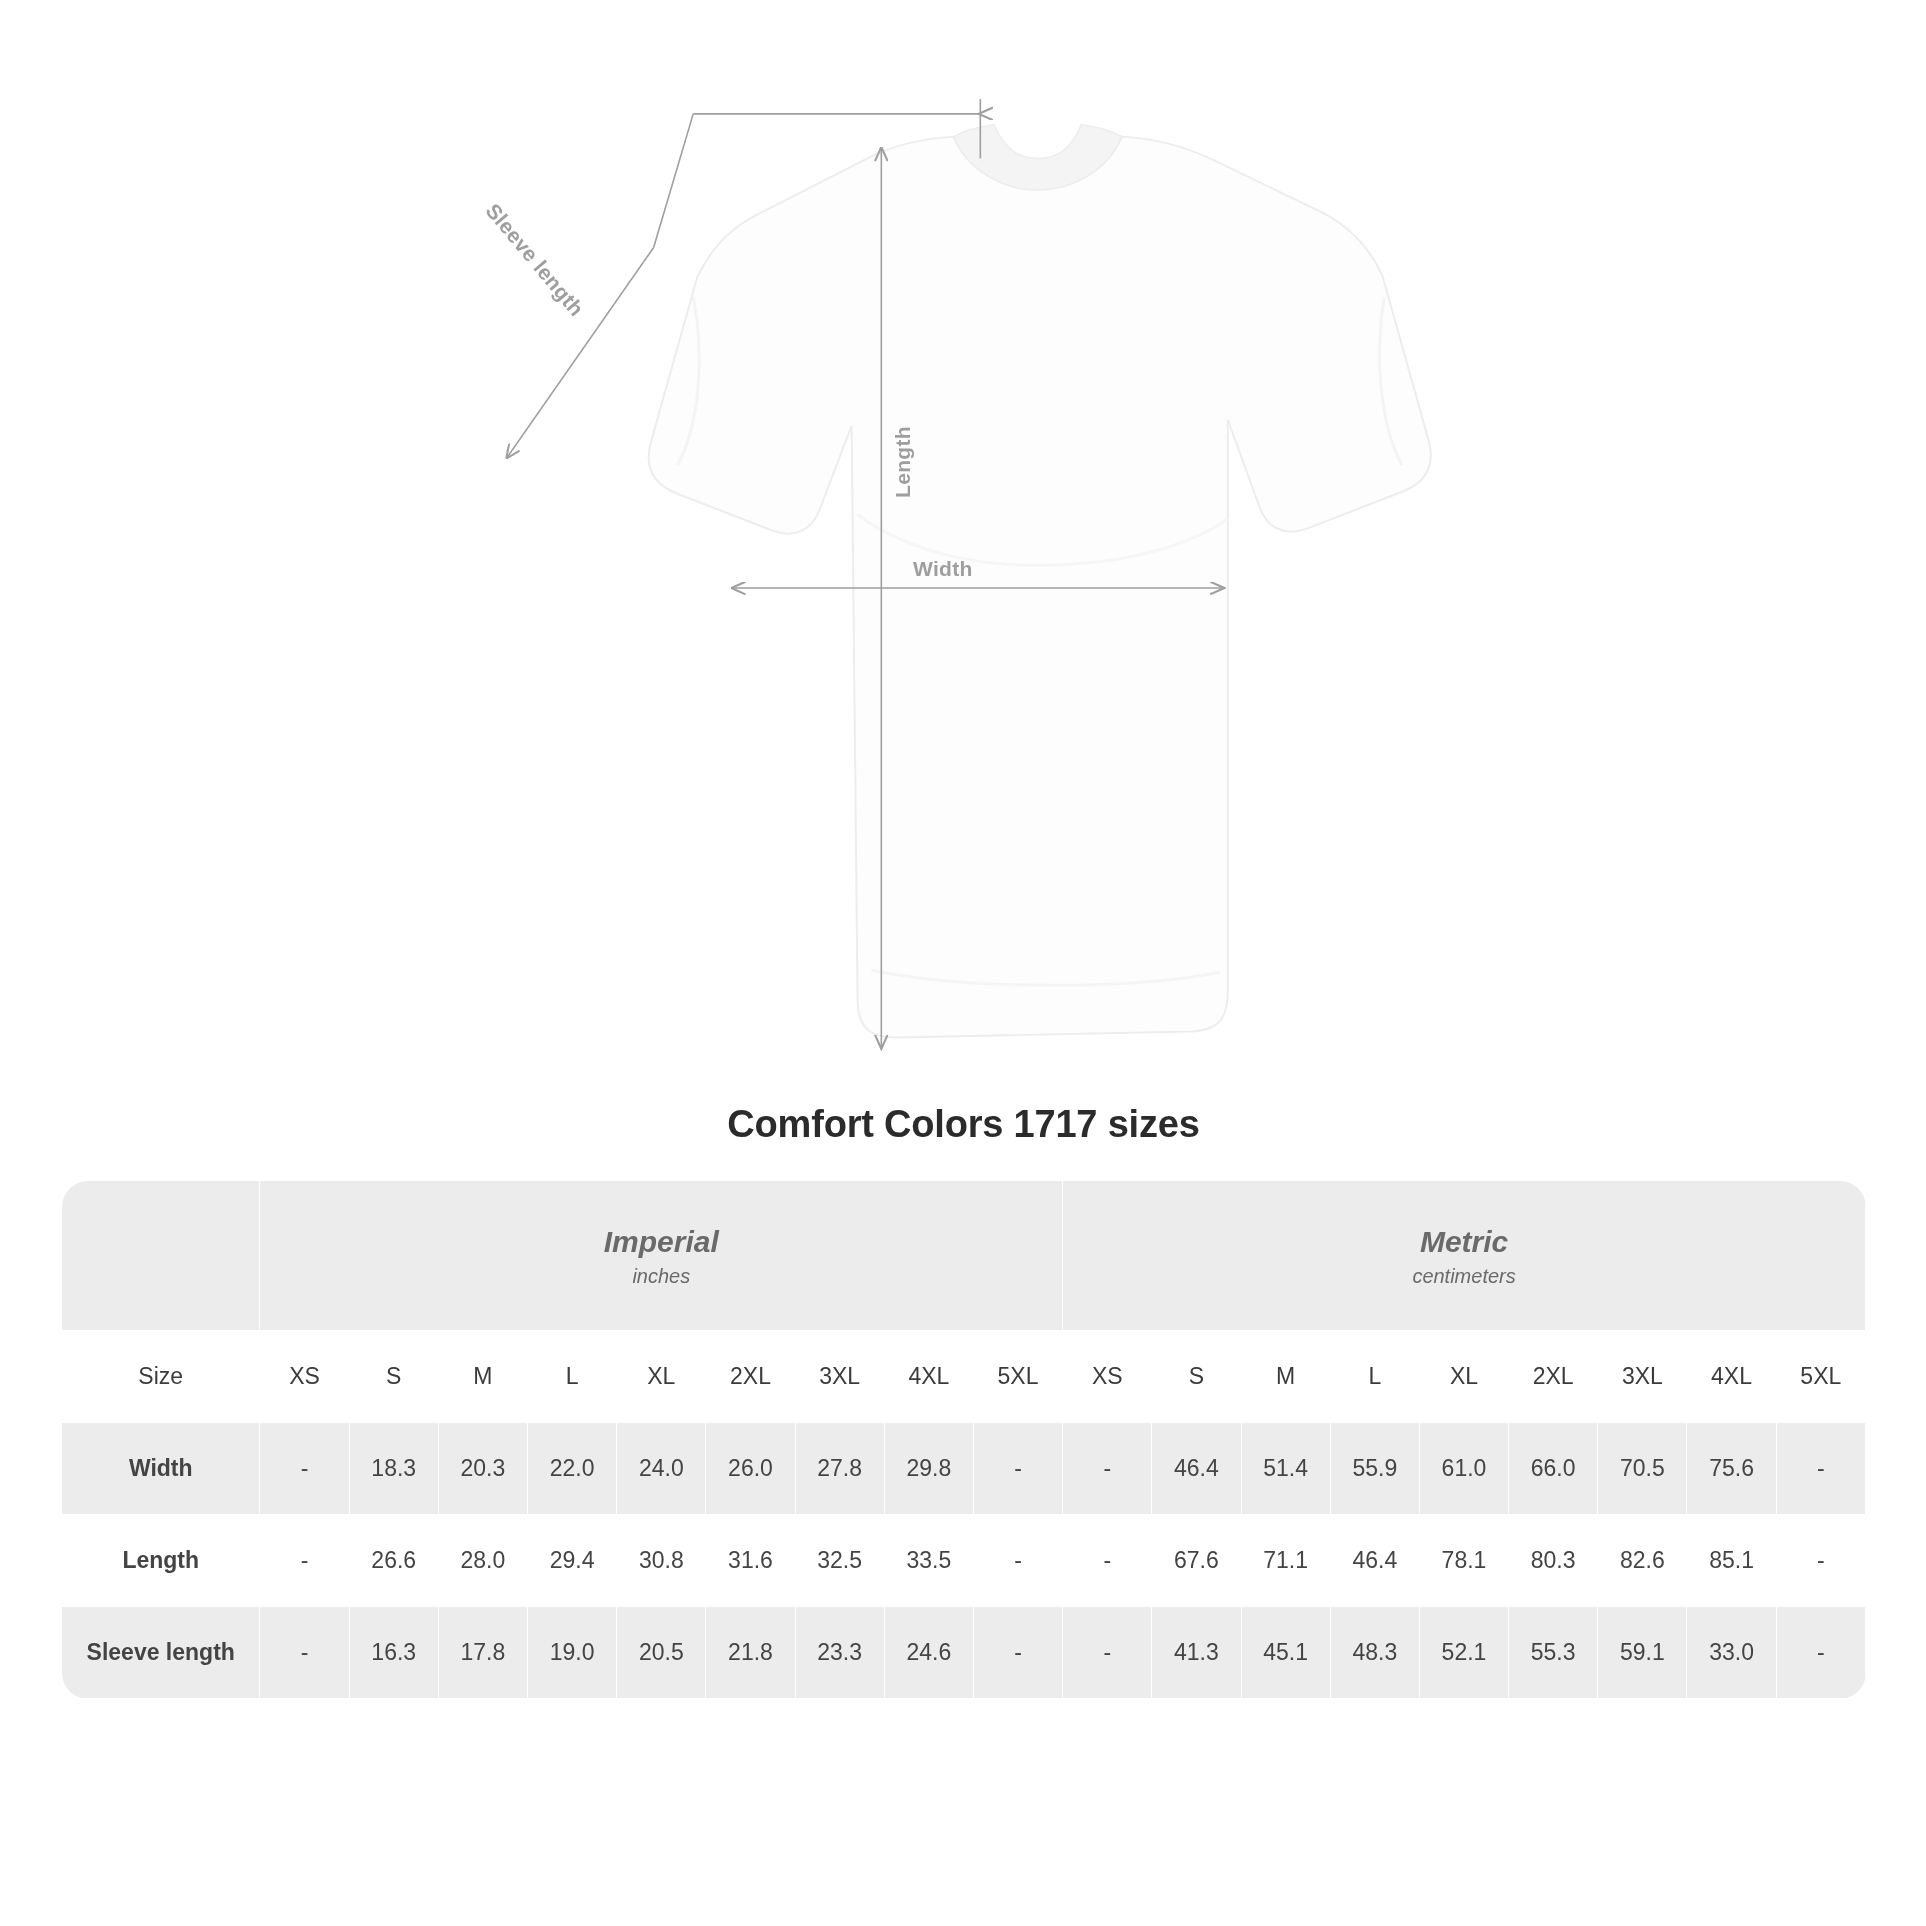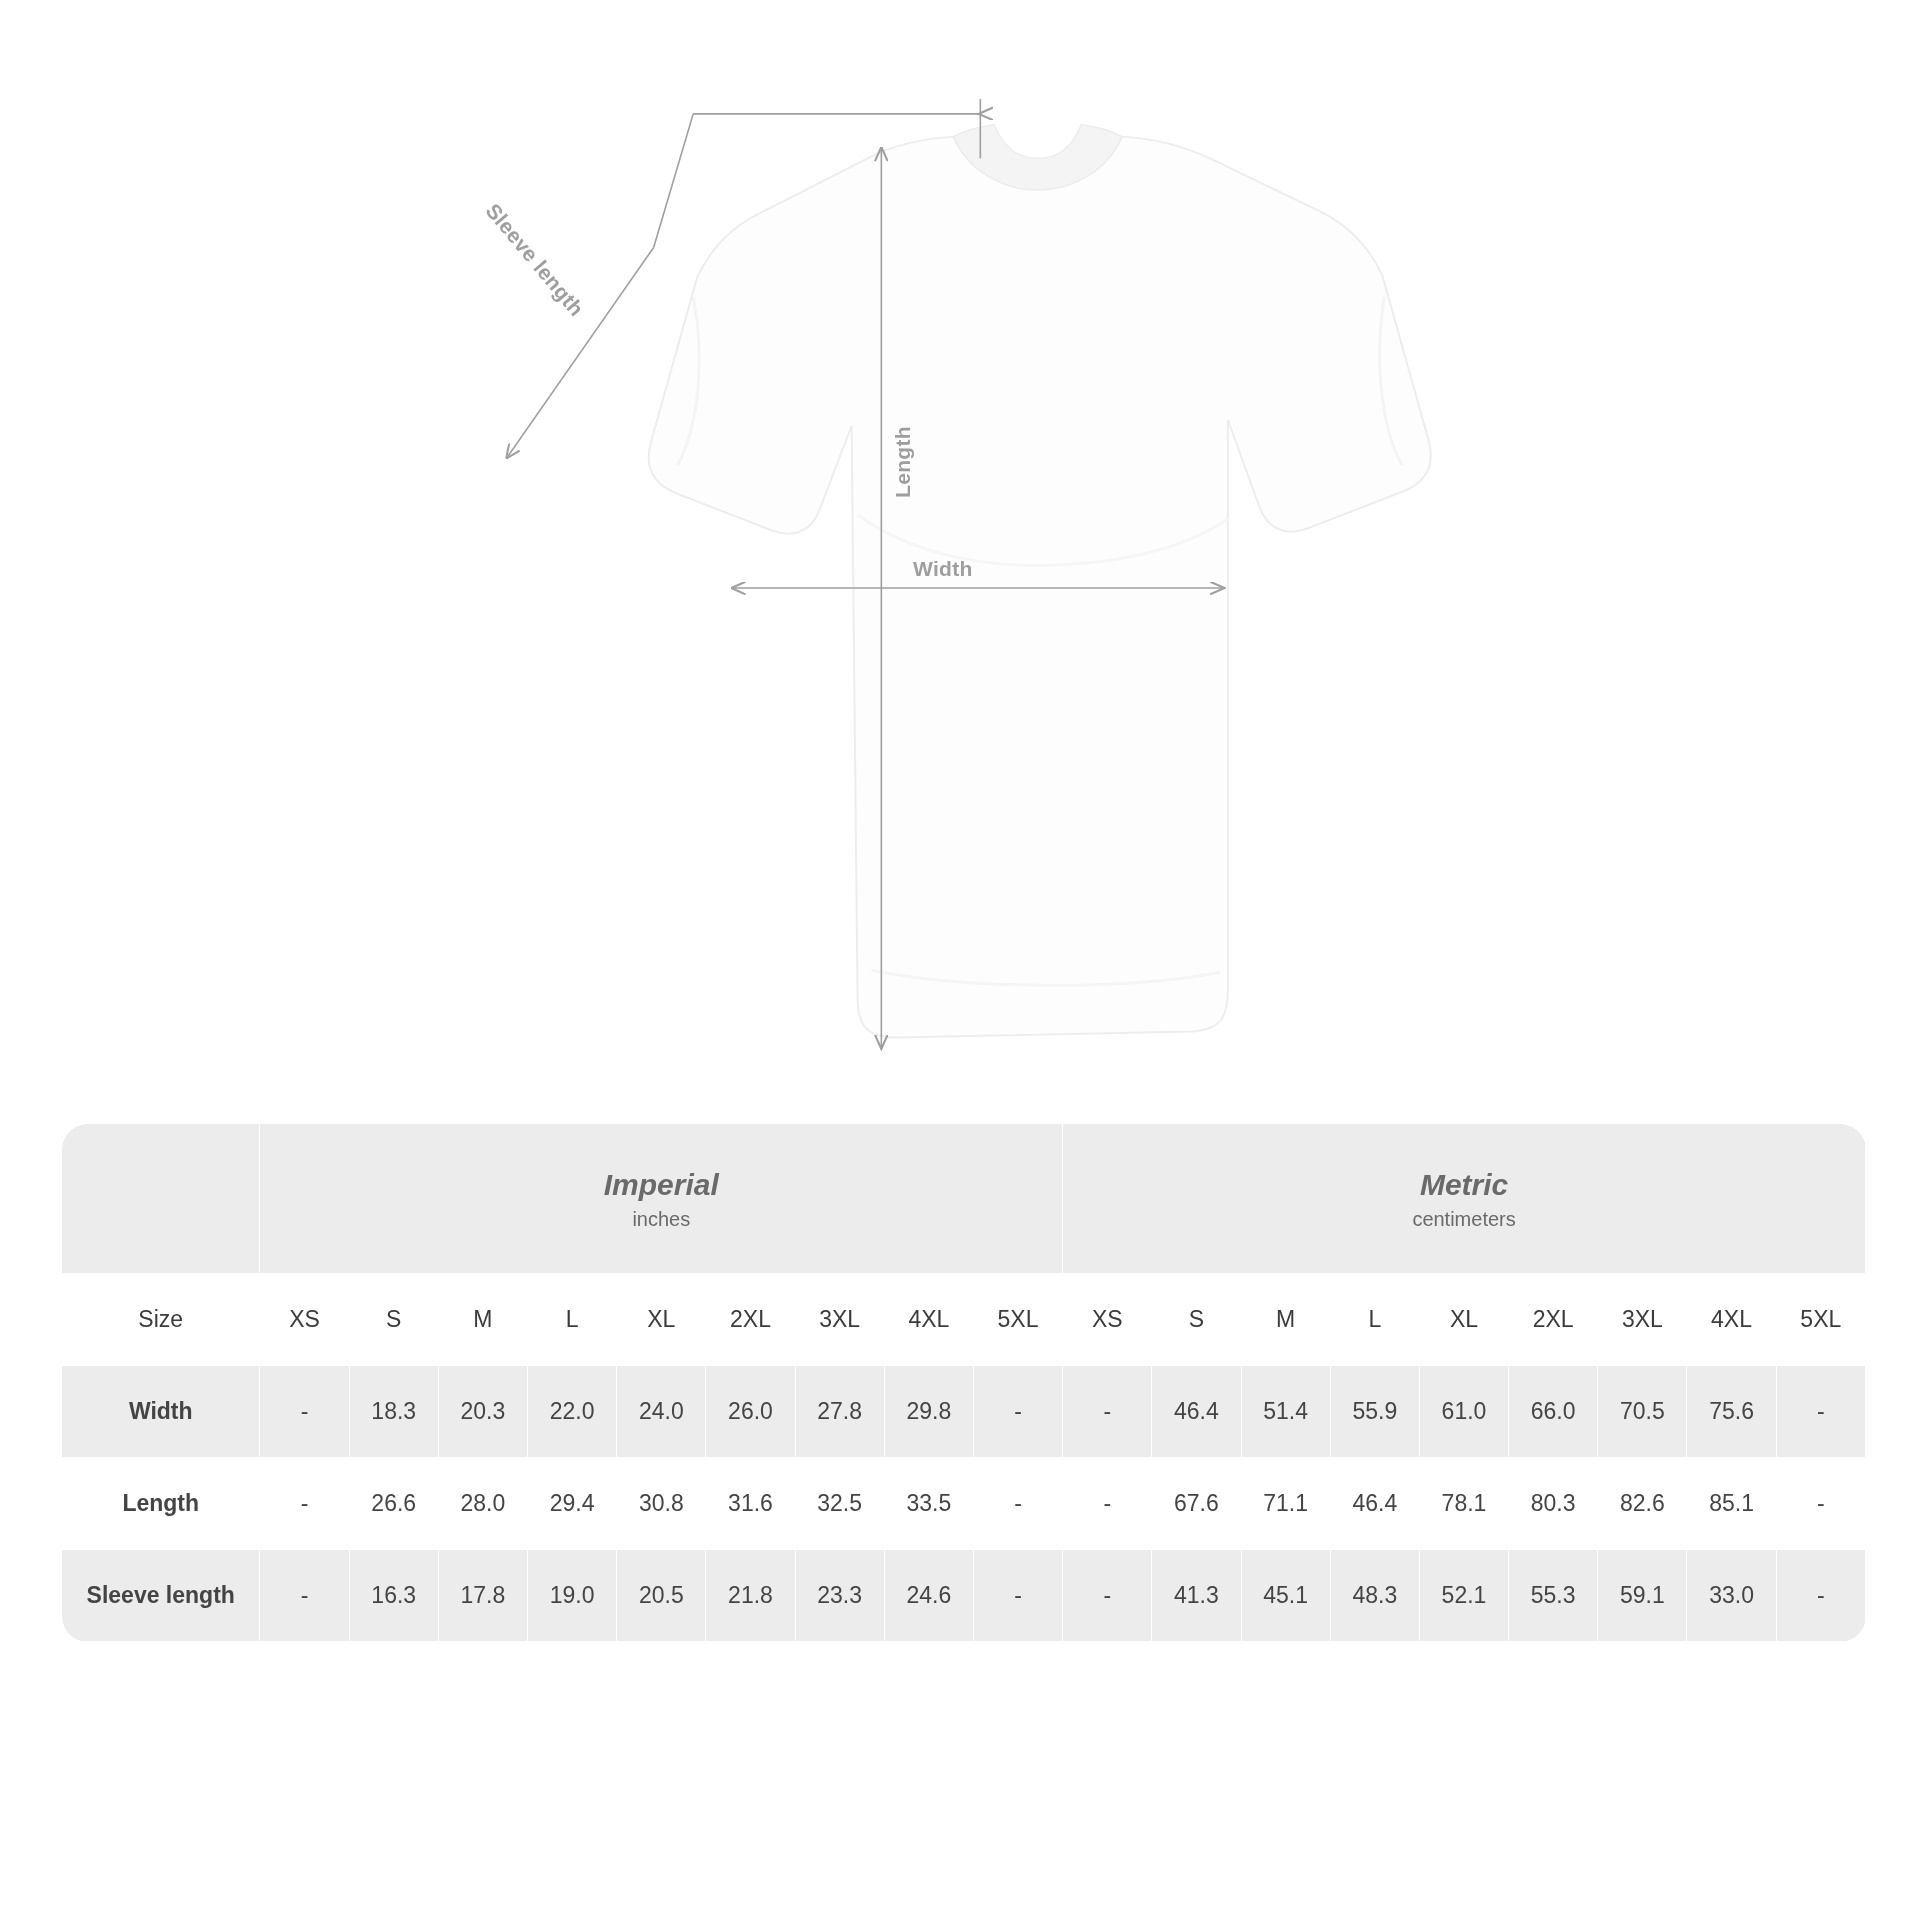--- a/index.html
+++ b/index.html
@@ -99,20 +99,21 @@
   }
   .unit-name {
     font-size: 30px;
     font-weight: bold;
     font-style: italic;
     color: #6a6a6a;
     line-height: 1.25;
   }
   .unit-sub {
     font-size: 20px;
+    font-style: italic;
     color: #6a6a6a;
     margin-top: 4px;
   }
   
   tr.size-row td {
     background: #ffffff;
     height: 91px;
     font-weight: normal;
     font-size: 23px;
     color: #3b3b3b;
@@ -209,20 +210,21 @@
       <path d="M 740,594 L 1235,594" marker-start="url(#arrowStart)" marker-end="url(#arrowEnd)"></path>
     </g>
   </svg>
 
   <div class="dim-label" id="label-sleeve">Sleeve length</div>
   <div class="dim-label" id="label-length">Length</div>
   <div class="dim-label" id="label-width">Width</div>
 </div>
 
 <div id="heading-block">
+  <div id="chart-title">Comfort Colors 1717 sizes</div>
 </div>
 
 <div id="table-wrap">
   <table class="size-table">
     <colgroup id="cols">
         <col style="width:11%">
         <col style="width:4.944444444444445%">
         <col style="width:4.944444444444445%">
         <col style="width:4.944444444444445%">
         <col style="width:4.944444444444445%">

